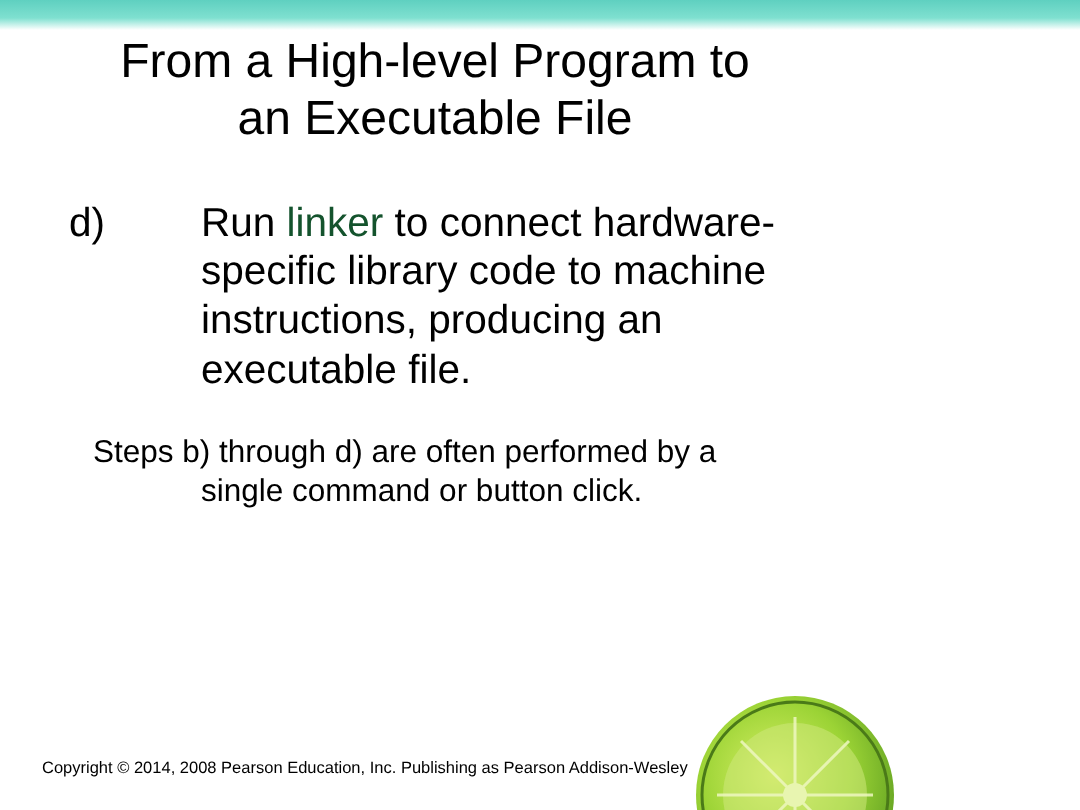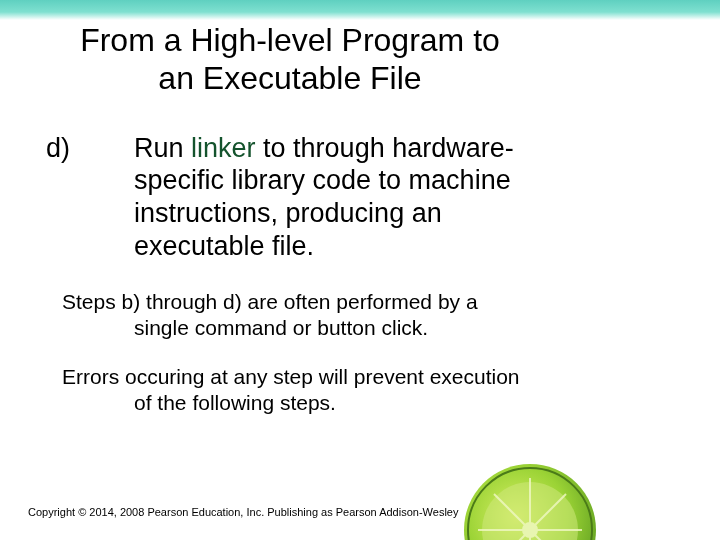--- a/index.html
+++ b/index.html
@@ -79,26 +79,25 @@
 
 <div class="top-stripe"></div>
 
 <div class="slide">
 
   <h1 class="title">From a High-level Program to an Executable File</h1>
 
   <div class="body">
 
     <div class="item-d">
-      <span class="marker">d)</span><span>Run </span><span class="linker">linker</span><span> to through hardware-specific library code to machine instructions, producing an executable file.</span>
+      <span class="marker">d)</span><span>Run </span><span class="linker">linker</span><span> to connect hardware-specific library code to machine instructions, producing an executable file.</span>
     </div>
 
     <div class="para">Steps b) through d) are often performed by a single command or button click.</div>
 
-    <div class="para">Errors occuring at any step will prevent execution of the following steps.</div>
 
   </div>
 
   <div class="copyright">Copyright © 2014, 2008 Pearson Education, Inc. Publishing as Pearson Addison-Wesley</div>
 
   <div class="page-num">1-18</div>
 
   <div class="lime">
     <svg viewBox="0 0 140 140">
       <defs>

